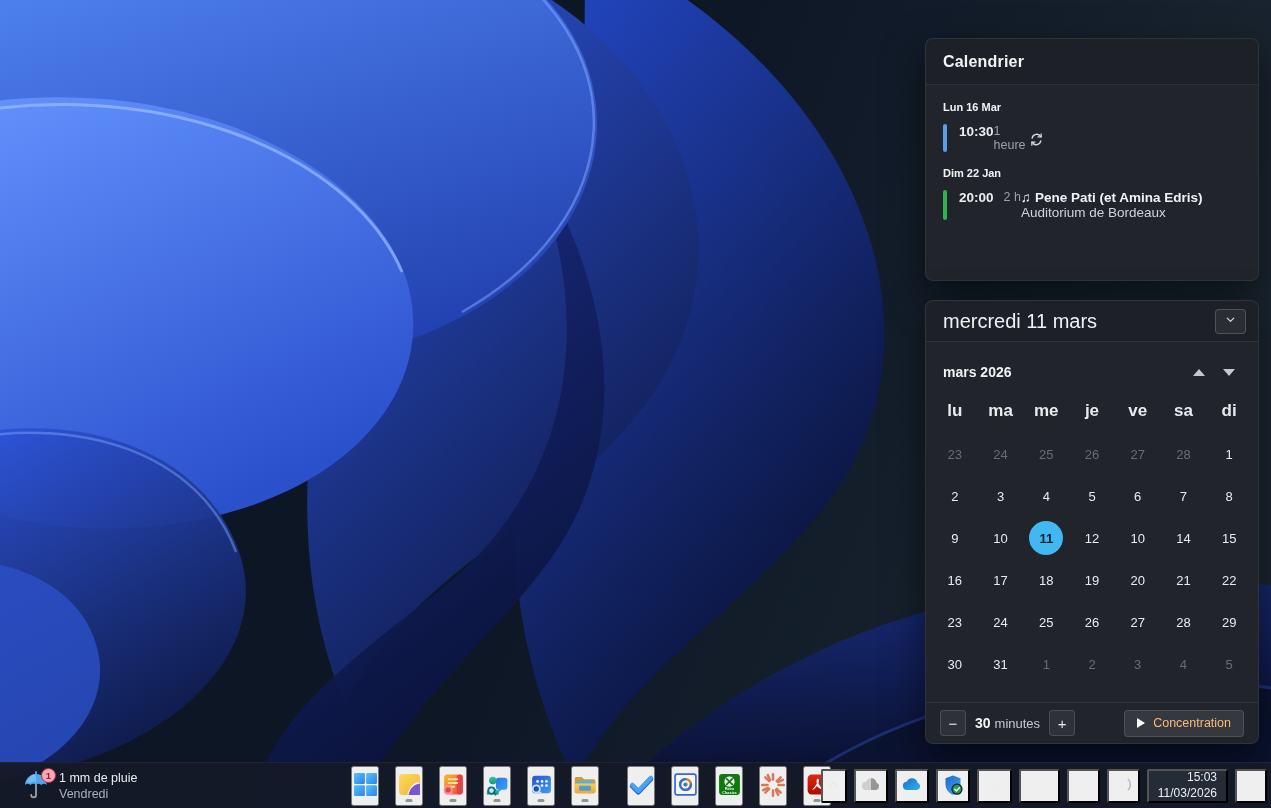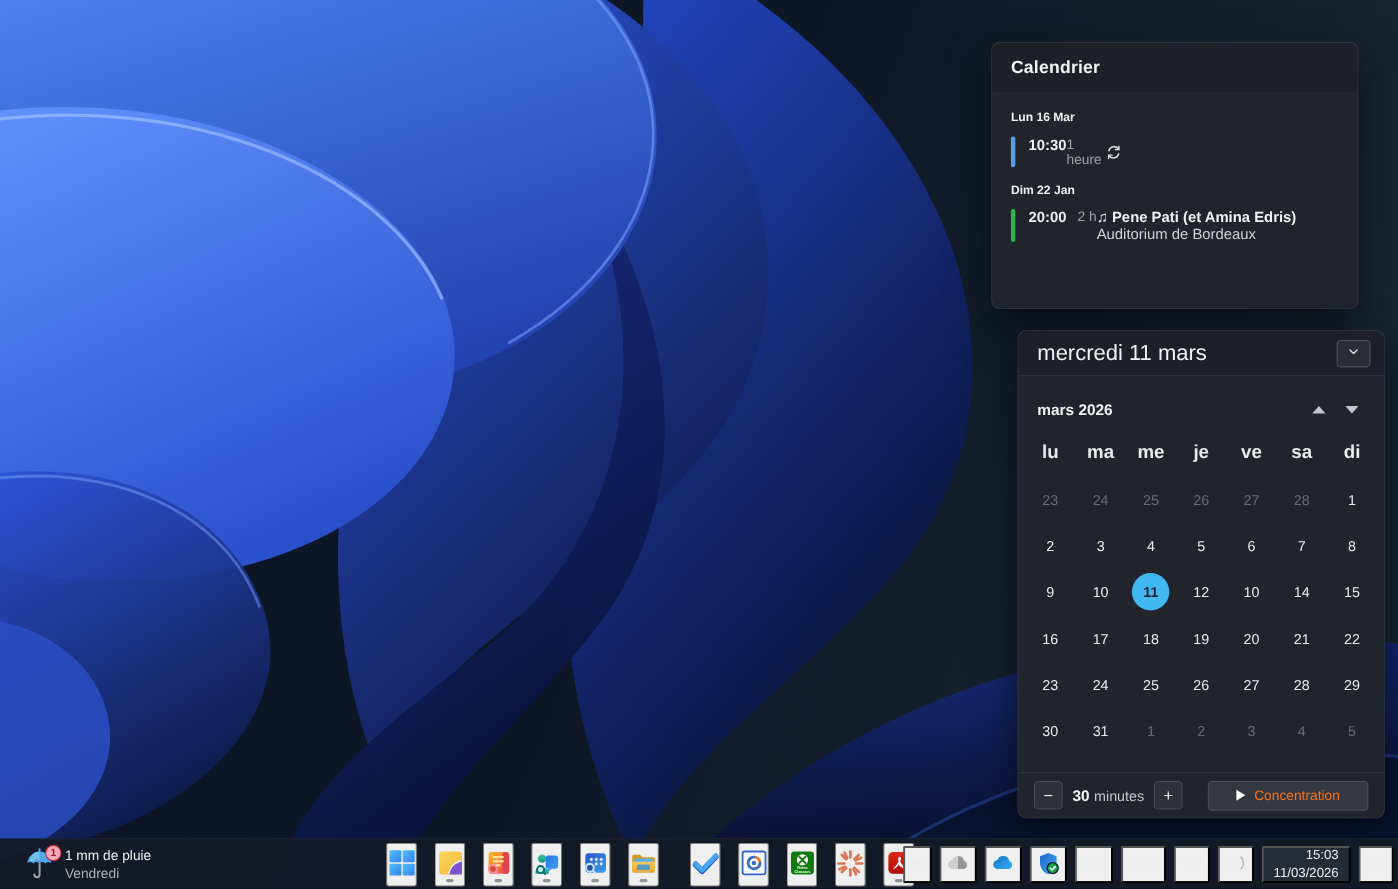--- a/index.html
+++ b/index.html
@@ -5,21 +5,21 @@
   * { margin:0; padding:0; box-sizing:border-box; }
   html,body { width:1271px; height:808px; overflow:hidden; background:#0a1322;
     font-family:"Liberation Sans","DejaVu Sans",sans-serif; }
   .desktop { position:relative; width:1271px; height:808px; overflow:hidden; }
   .wallpaper { position:absolute; inset:0; width:100%; height:100%; display:block; }
 
   
   .panel { position:absolute; background:#21252b; border:1px solid rgba(255,255,255,.07);
     border-radius:8px; box-shadow:0 16px 40px rgba(0,0,0,.55); color:#ecedef; }
 
-  .agenda { left:901px; top:38px; width:334px; height:243px; }
+  .agenda { left:925px; top:38px; width:334px; height:243px; }
   .agenda-head { height:46px; display:flex; align-items:center; padding:0 17px;
     background:#1d2026; border-bottom:1px solid rgba(255,255,255,.08);
     border-radius:8px 8px 0 0; }
   .agenda-head h1 { font-size:16px; font-weight:bold; color:#f2f3f4; letter-spacing:.2px; }
   .agenda-body { padding:10px 14px 0 17px; }
   .group-label { font-size:11px; font-weight:bold; color:#f0f1f3; margin:6px 0 10px; }
   .event { display:flex; align-items:stretch; margin-bottom:14px; }
   .ev-bar { width:4px; border-radius:2px; margin:1px 12px 1px 0; flex:0 0 4px; }
   .ev-time { width:62px; flex:0 0 62px; display:flex; flex-direction:row; justify-content:space-between; padding:1px 0; }
   .ev-time .t { font-size:13.5px; font-weight:bold; color:#eceff1; }
@@ -55,22 +55,22 @@
   .day.selected { color:#16202a; }
   .daysel-text { position:relative; z-index:1; }
   .focus-bar { flex:0 0 41px; border-top:1px solid rgba(255,255,255,.08); display:flex;
     align-items:center; padding:0 14px; gap:9px; }
   .step-btn { width:26px; height:26px; border-radius:4px; background:rgba(255,255,255,.06);
     border:1px solid rgba(255,255,255,.14); color:#e6e8ea; font-size:15px; line-height:1;
     display:flex; align-items:center; justify-content:center; cursor:pointer; }
   .dur { font-size:13px; color:#c6cace; }
   .dur b { font-size:14px; color:#f4f5f6; margin-right:4px; }
   .spacer { flex:1; }
-  .btn-focus { height:27px; padding:0 25px; border-radius:4px; background:rgba(255,255,255,.09);
-    border:1px solid rgba(255,255,255,.12); color:#f97316; font-size:12.5px;
+  .btn-focus { height:27px; padding:0 12px; border-radius:4px; background:rgba(255,255,255,.09);
+    border:1px solid rgba(255,255,255,.12); color:#fdba74; font-size:12.5px;
     display:flex; align-items:center; gap:8px; cursor:pointer; }
   .play-tri { width:0; height:0; border-top:5px solid transparent; border-bottom:5px solid transparent;
     border-left:8px solid #ffffff; }
 
   
   .taskbar { position:absolute; left:0; bottom:0; width:100%; height:46px;
     background:rgba(21,26,40,.97); border-top:1px solid rgba(255,255,255,.05); }
   .weather { position:absolute; left:22px; top:0; height:46px; display:flex; align-items:center;
     gap:9px; cursor:pointer; }
   .umb-wrap { position:relative; width:28px; height:30px; }

